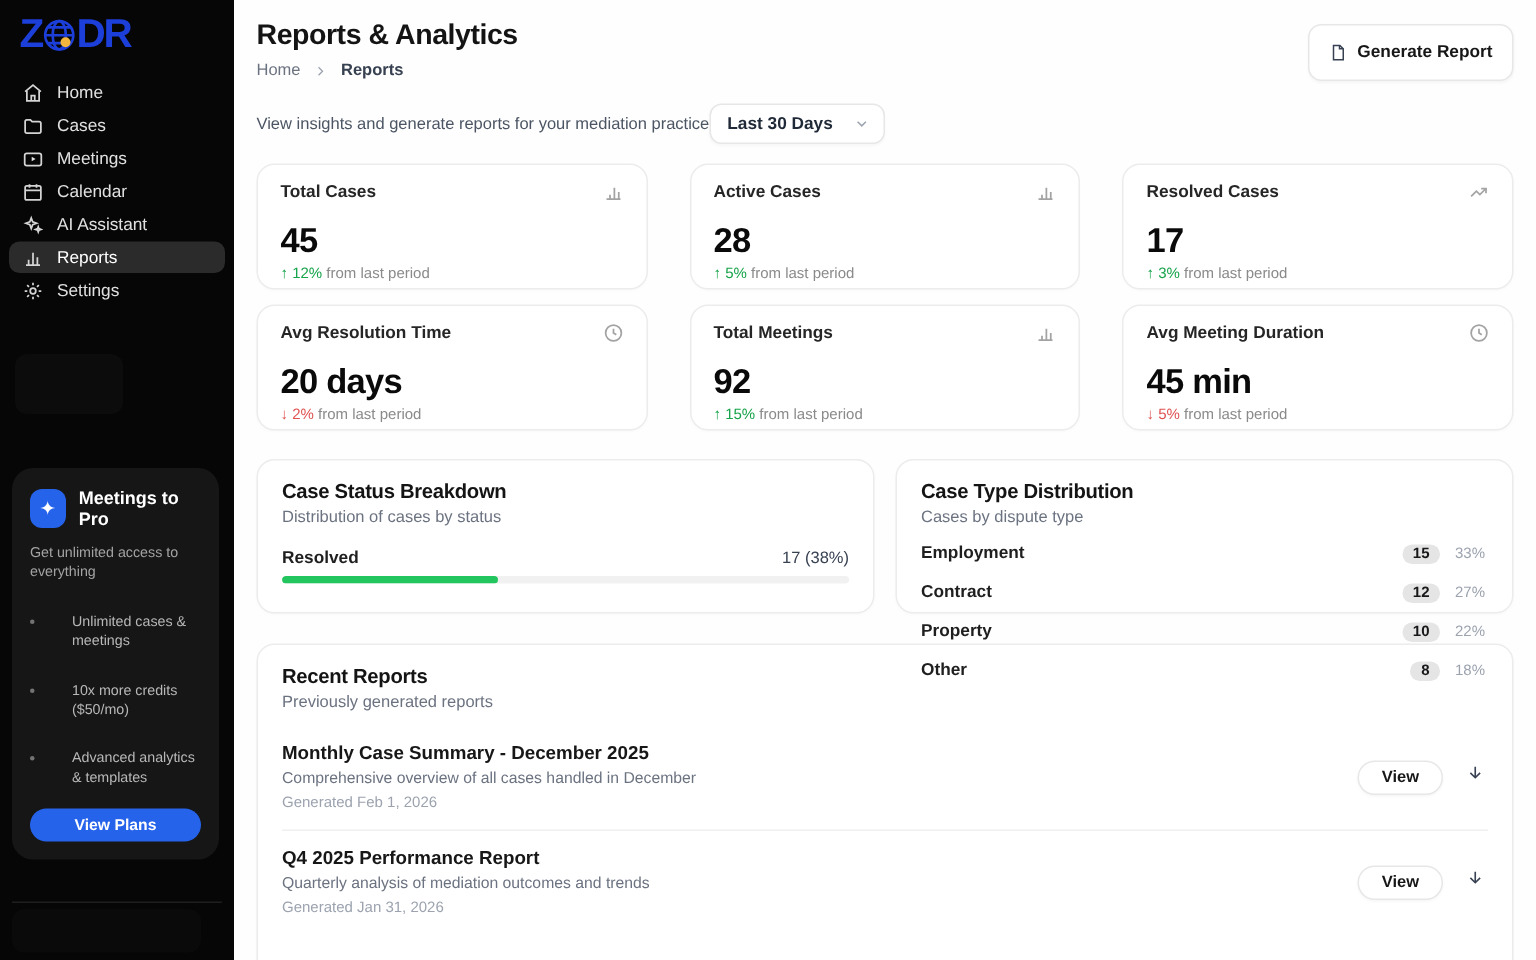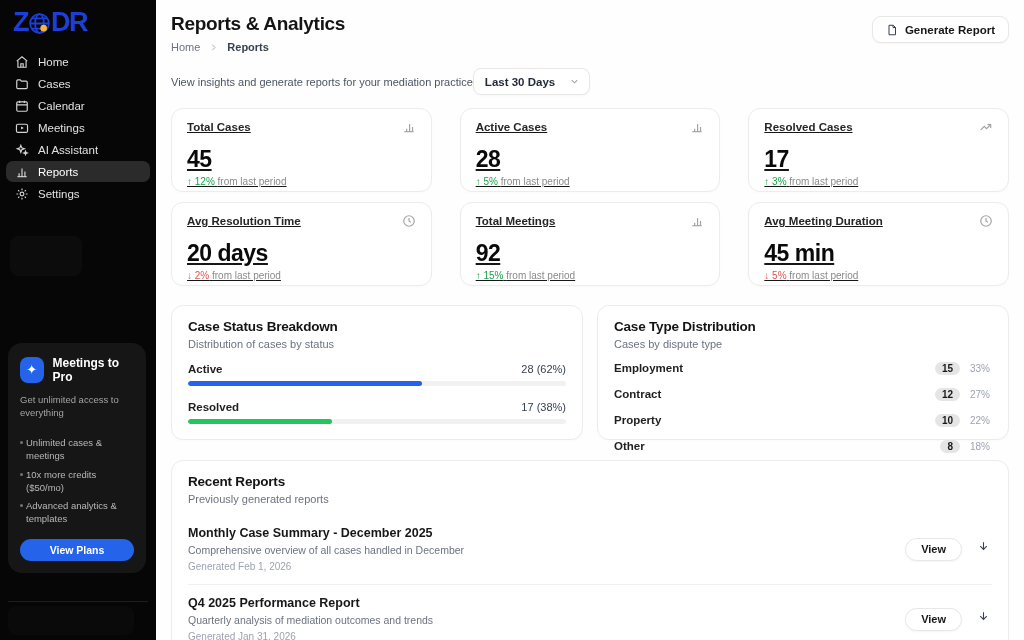--- a/index.html
+++ b/index.html
@@ -18,60 +18,60 @@
   .nav-item svg { width:14px; height:14px; stroke:#d4d4d4; flex:0 0 14px; }
   .credits-block { margin:32px 0 0 10px; width:72px; height:40px; background:#0c0c0c; border-radius:8px; }
 
   .upgrade { position:absolute; left:8px; right:10px; bottom:67px; background:#161616; border-radius:14px; padding:13px 12px 12px 12px; }
   .upgrade-head { display:flex; align-items:center; gap:9px; }
   .upgrade-ic { width:26px; height:26px; border-radius:8px; background:#2563eb; color:#fff;
     display:flex; align-items:center; justify-content:center; font-size:13px; }
   .upgrade-title { font-size:12px; font-weight:700; color:#fff; }
   .upgrade-sub { margin-top:9px; font-size:9.5px; color:#a3a3a3; line-height:1.45; width:90%; }
   .features { margin-top:17px; }
-  .feature { display:flex; gap:3px; margin-top:6px; }
+  .feature { display:flex; gap:25px; margin-top:20px; }
   .feature .dot { width:3px; height:3px; border-radius:50%; background:#737373; margin-top:4px; flex:0 0 3px; }
   .feature .ftxt { font-size:9.5px; color:#b8b8b8; line-height:1.35; }
   .upgrade-btn { margin-top:13px; width:100%; height:22px; background:#2563eb; border:none; border-radius:12px;
     color:#fff; font-size:10.5px; font-weight:700; font-family:inherit; cursor:pointer; }
   .side-divider { position:absolute; left:8px; right:8px; bottom:38px; height:1px; background:#1e1e1e; }
   .user-area { position:absolute; left:8px; bottom:5px; width:126px; height:29px; background:#0a0a0a; border-radius:8px; }
 
   
   .main { position:absolute; left:156px; top:0; width:868px; height:640px; background:#fefefe; padding:13px 15px 0 15px; overflow:hidden; }
   .top-row { display:flex; justify-content:space-between; align-items:flex-start; }
   .page-title { font-size:19px; font-weight:800; letter-spacing:-0.3px; color:#141414; }
   .breadcrumb { display:flex; align-items:center; gap:9px; margin-top:6px; font-size:11px; }
   .crumb-a { color:#6b7280; cursor:pointer; }
   .crumb-b { color:#374151; font-weight:600; cursor:default; }
   .crumb-sep { color:#9ca3af; font-size:10px; margin-top:1px; }
-  .gen-btn { display:flex; align-items:center; gap:7px; height:27px; padding:0 13px; background:#fff;
+  .gen-btn { display:flex; align-items:center; gap:7px; height:38px; padding:0 13px; background:#fff;
     border:1px solid #e7e7e7; border-radius:9px; font-size:11.5px; font-weight:700; color:#171717;
     font-family:inherit; cursor:pointer; box-shadow:0 1px 2px rgba(0,0,0,.04); margin-top:3px; }
   .gen-btn svg { width:12px; height:12px; stroke:#374151; }
 
   .sub-row { display:flex; align-items:center; margin-top:15px; }
   .page-sub { font-size:11px; color:#4b5563; }
   .period-select { display:flex; justify-content:space-between; align-items:center; width:117px; height:27px;
     padding:0 9px 0 11px; border:1px solid #e7e7e7; border-radius:8px; background:#fff; font-size:11.5px;
     font-weight:600; color:#1f2937; cursor:pointer; box-shadow:0 1px 2px rgba(0,0,0,.03); }
   .period-select svg { width:11px; height:11px; stroke:#9ca3af; }
 
-  .stats-grid { display:grid; grid-template-columns:repeat(3,1fr); gap:10px 28px; margin-top:13px;text-decoration:underline; }
+  .stats-grid { display:grid; grid-template-columns:repeat(3,1fr); gap:10px 28px; margin-top:13px; }
   .stat-card { background:#fff; border:1px solid #ececec; border-radius:12px; padding:11px 15px 12px 15px;
     height:84px; box-shadow:0 1px 2px rgba(0,0,0,.02); }
   .stat-head { display:flex; justify-content:space-between; align-items:center; }
   .stat-label { font-size:11.5px; font-weight:600; color:#262626; }
   .stat-head svg { width:14px; height:14px; stroke:#a3a3a3; }
   .stat-value { font-size:23px; font-weight:800; letter-spacing:-0.5px; color:#0a0a0a; margin-top:12px; }
   .stat-trend { font-size:10px; margin-top:3px; }
   .trend-suffix { color:#8a8a8a; }
 
   .panels-grid { display:grid; grid-template-columns:1fr 1fr; gap:14px; margin-top:19px; }
-  .panel { background:#fff; border:1px solid #ececec; border-radius:12px; padding:13px 16px; height:135px;
+  .panel { background:#fff; border:1px solid #ececec; border-radius:12px; padding:13px 16px; height:103px;
     box-shadow:0 1px 2px rgba(0,0,0,.02); }
   .panel-title { font-size:13.5px; font-weight:800; letter-spacing:-0.2px; color:#141414; }
   .panel-sub { font-size:11px; color:#6b7280; margin-top:4px; }
   .sb-row { margin-top:13px; }
   .sb-top { display:flex; justify-content:space-between; align-items:center; }
   .sb-label { font-size:11.5px; font-weight:700; color:#1f1f1f; }
   .sb-val { font-size:11px; color:#374151; }
   .sb-track { margin-top:6px; height:5px; border-radius:3px; background:#f1f1f1; overflow:hidden; }
   .sb-fill { height:5px; border-radius:3px; }
   .td-row { display:flex; justify-content:space-between; align-items:center; margin-top:10px; height:16px; }
@@ -119,31 +119,31 @@
       <span>Home</span>
     </div>
     <div class="nav-item">
       <svg viewBox="0 0 24 24" fill="none" stroke-width="2">
           <path d="M3 7a2 2 0 0 1 2-2h4l2 2h8a2 2 0 0 1 2 2v9a2 2 0 0 1-2 2H5a2 2 0 0 1-2-2z"></path>
         </svg>
       <span>Cases</span>
     </div>
     <div class="nav-item">
       <svg viewBox="0 0 24 24" fill="none" stroke-width="2">
+          <rect x="2.5" y="5.5" width="19" height="14" rx="2.5"></rect>
+          <path d="M10.5 9.5v5l4.5-2.5z" fill="currentColor" stroke="none"></path>
+        </svg>
+      <span>Meetings</span>
+    </div>
+    <div class="nav-item">
+      <svg viewBox="0 0 24 24" fill="none" stroke-width="2">
           <rect x="3" y="5" width="18" height="16" rx="2"></rect>
           <path d="M3 10h18M8 3v4M16 3v4"></path>
         </svg>
       <span>Calendar</span>
-    </div>
-    <div class="nav-item">
-      <svg viewBox="0 0 24 24" fill="none" stroke-width="2">
-          <rect x="2.5" y="5.5" width="19" height="14" rx="2.5"></rect>
-          <path d="M10.5 9.5v5l4.5-2.5z" fill="currentColor" stroke="none"></path>
-        </svg>
-      <span>Meetings</span>
     </div>
     <div class="nav-item">
       <svg viewBox="0 0 24 24" fill="none" stroke-width="2">
           <path d="M10 4l1.6 4.4L16 10l-4.4 1.6L10 16l-1.6-4.4L4 10l4.4-1.6z"></path>
           <path d="M18 14l.8 2.2L21 17l-2.2.8L18 20l-.8-2.2L15 17l2.2-.8z"></path>
         </svg>
       <span>AI Assistant</span>
     </div>
     <div class="nav-item active">
       <svg viewBox="0 0 24 24" fill="none" stroke-width="2">
@@ -306,29 +306,20 @@
         <span style="color: rgb(224, 82, 82);">↓ 5%</span>
         <span class="trend-suffix">from last period</span>
       </div>
     </div>
   </div>
 
   <div class="panels-grid">
     <section class="panel">
       <h2 class="panel-title">Case Status Breakdown</h2>
       <div class="panel-sub">Distribution of cases by status</div>
-      <div class="sb-row">
-        <div class="sb-top">
-          <span class="sb-label">Active</span>
-          <span class="sb-val">28 (62%)</span>
-        </div>
-        <div class="sb-track">
-          <div class="sb-fill" style="width: 62%; background: rgb(37, 99, 235);"></div>
-        </div>
-      </div>
       <div class="sb-row" style="margin-top:15px;">
         <div class="sb-top">
           <span class="sb-label">Resolved</span>
           <span class="sb-val">17 (38%)</span>
         </div>
         <div class="sb-track">
           <div class="sb-fill" style="width: 38%; background: rgb(34, 197, 94);"></div>
         </div>
       </div>
     </section>

